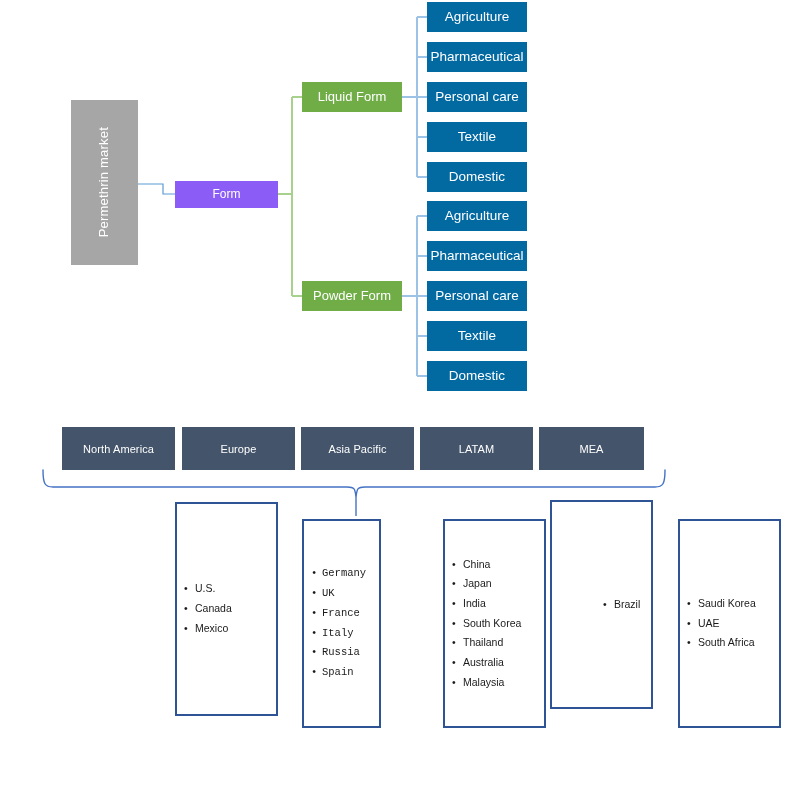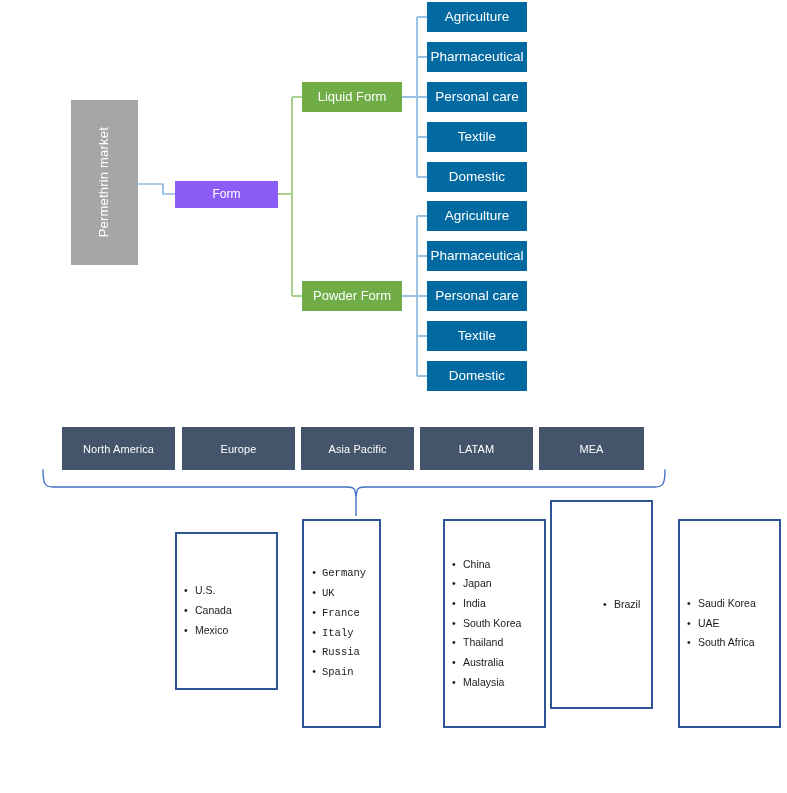--- a/index.html
+++ b/index.html
@@ -149,21 +149,21 @@
   <div class="region" style="left:301px;top:427px;width:113px;height:43px;">
     <span>Asia Pacific</span>
   </div>
   <div class="region" style="left:420px;top:427px;width:113px;height:43px;">
     <span>LATAM</span>
   </div>
   <div class="region" style="left:539px;top:427px;width:105px;height:43px;">
     <span>MEA</span>
   </div>
 
-  <div class="country-box" style="left:175px;top:532px;width:103px;height:158px;">
+  <div class="country-box" style="left:175px;top:502px;width:103px;height:214px;">
     <ul>
       <li>U.S.</li>
       <li>Canada</li>
       <li>Mexico</li>
     </ul>
   </div>
 
   <div class="country-box" style="left:302px;top:519px;width:79px;height:209px;font-family:Liberation Mono, monospace;">
     <ul>
       <li>Germany</li>

